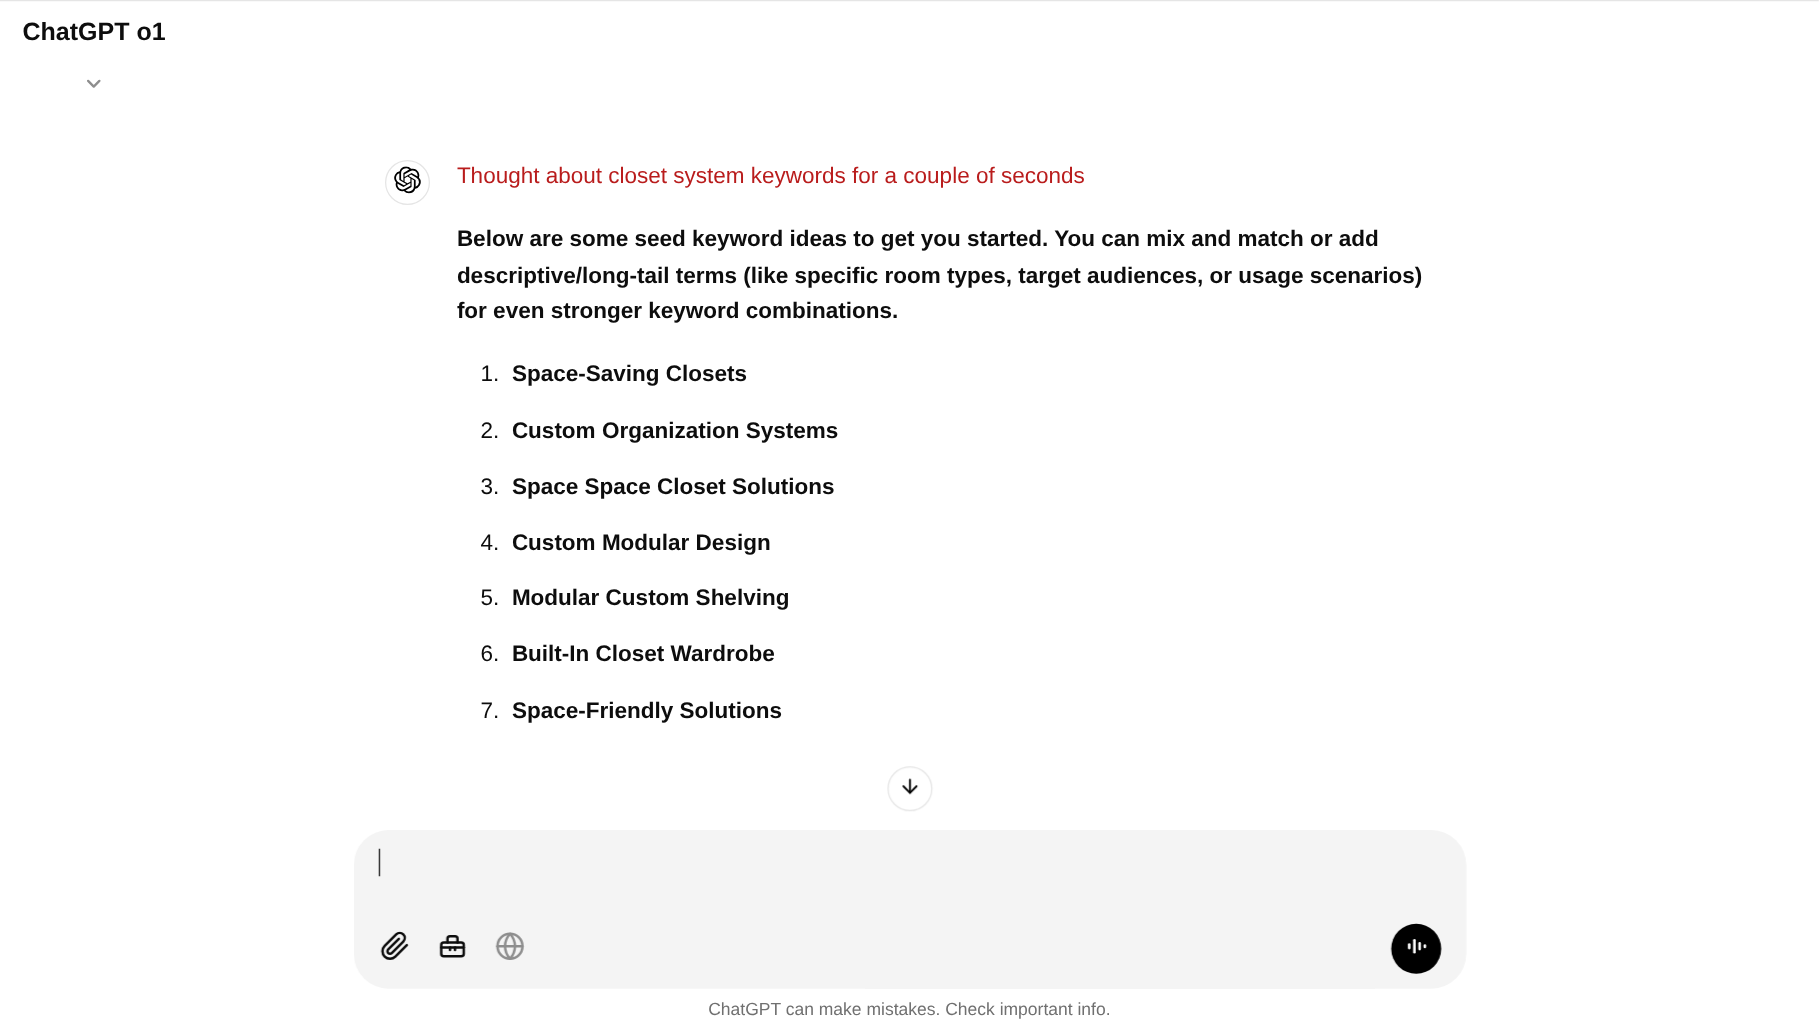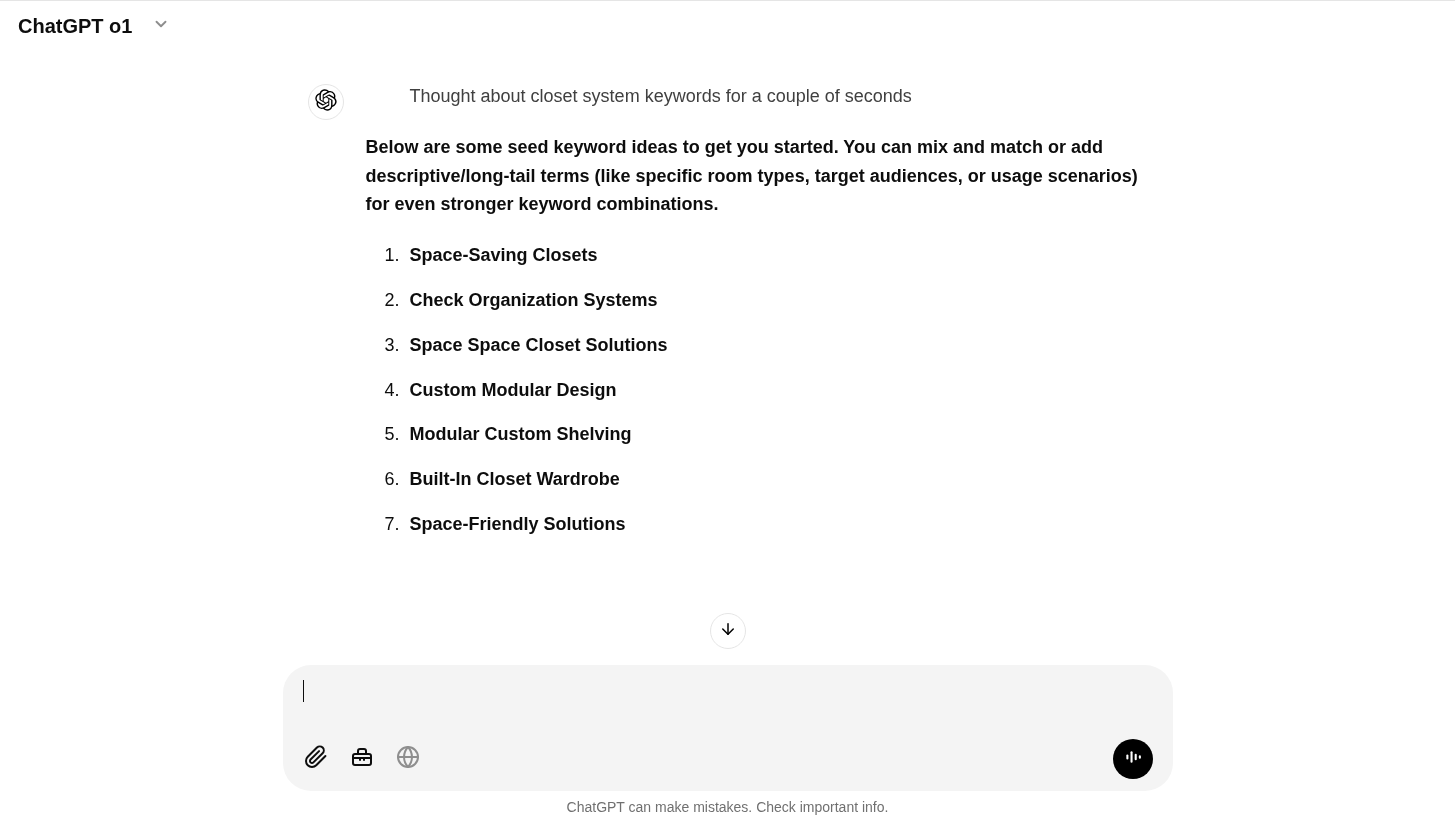--- a/index.html
+++ b/index.html
@@ -19,20 +19,21 @@
     padding: 14px 18px;
   }
   .model-selector {
     display: flex;
     align-items: center;
     gap: 20px;
     font-size: 20px;
     font-weight: 600;
     color: #0d0d0d;
     cursor: pointer;
+    flex-direction: column;
   }
   .model-selector svg { width: 18px; height: 18px; }
   .chat-area {
     max-width: 880px;
     margin: 0 auto;
     padding: 30px 20px 0 20px;
   }
   .user-bubble-row {
     display: flex;
     justify-content: flex-end;
@@ -66,23 +67,22 @@
     margin-top: 2px;
   }
   .avatar svg { width: 22px; height: 22px; }
   .assistant-content {
     flex: 1;
     font-size: 18px;
     line-height: 1.6;
     color: #0d0d0d;
   }
   .thought {
-    color: #404040;
+    color: #b91c1c;
     margin-bottom: 22px;
-    margin-left: 44px;
   }
   .intro { margin-bottom: 22px; font-weight: bold; }
   ol.keyword-list {
     list-style: none;
     counter-reset: item;
     padding-left: 14px;
   }
   ol.keyword-list li {
     counter-increment: item;
     margin-bottom: 16px;
@@ -221,21 +221,21 @@
       </span>
     </div>
     <div class="assistant-content">
       <div class="thought">Thought about closet system keywords for a couple of seconds</div>
       <div class="intro">Below are some seed keyword ideas to get you started. You can mix and match or add descriptive/long-tail terms (like specific room types, target audiences, or usage scenarios) for even stronger keyword combinations.</div>
       <ol class="keyword-list">
         <li>
             <span class="kw">Space-Saving Closets</span>
           </li>
         <li>
-            <span class="kw">Check Organization Systems</span>
+            <span class="kw">Custom Organization Systems</span>
           </li>
         <li>
             <span class="kw">Space Space Closet Solutions</span>
           </li>
         <li>
             <span class="kw">Custom Modular Design</span>
           </li>
         <li>
             <span class="kw">Modular Custom Shelving</span>
           </li>

